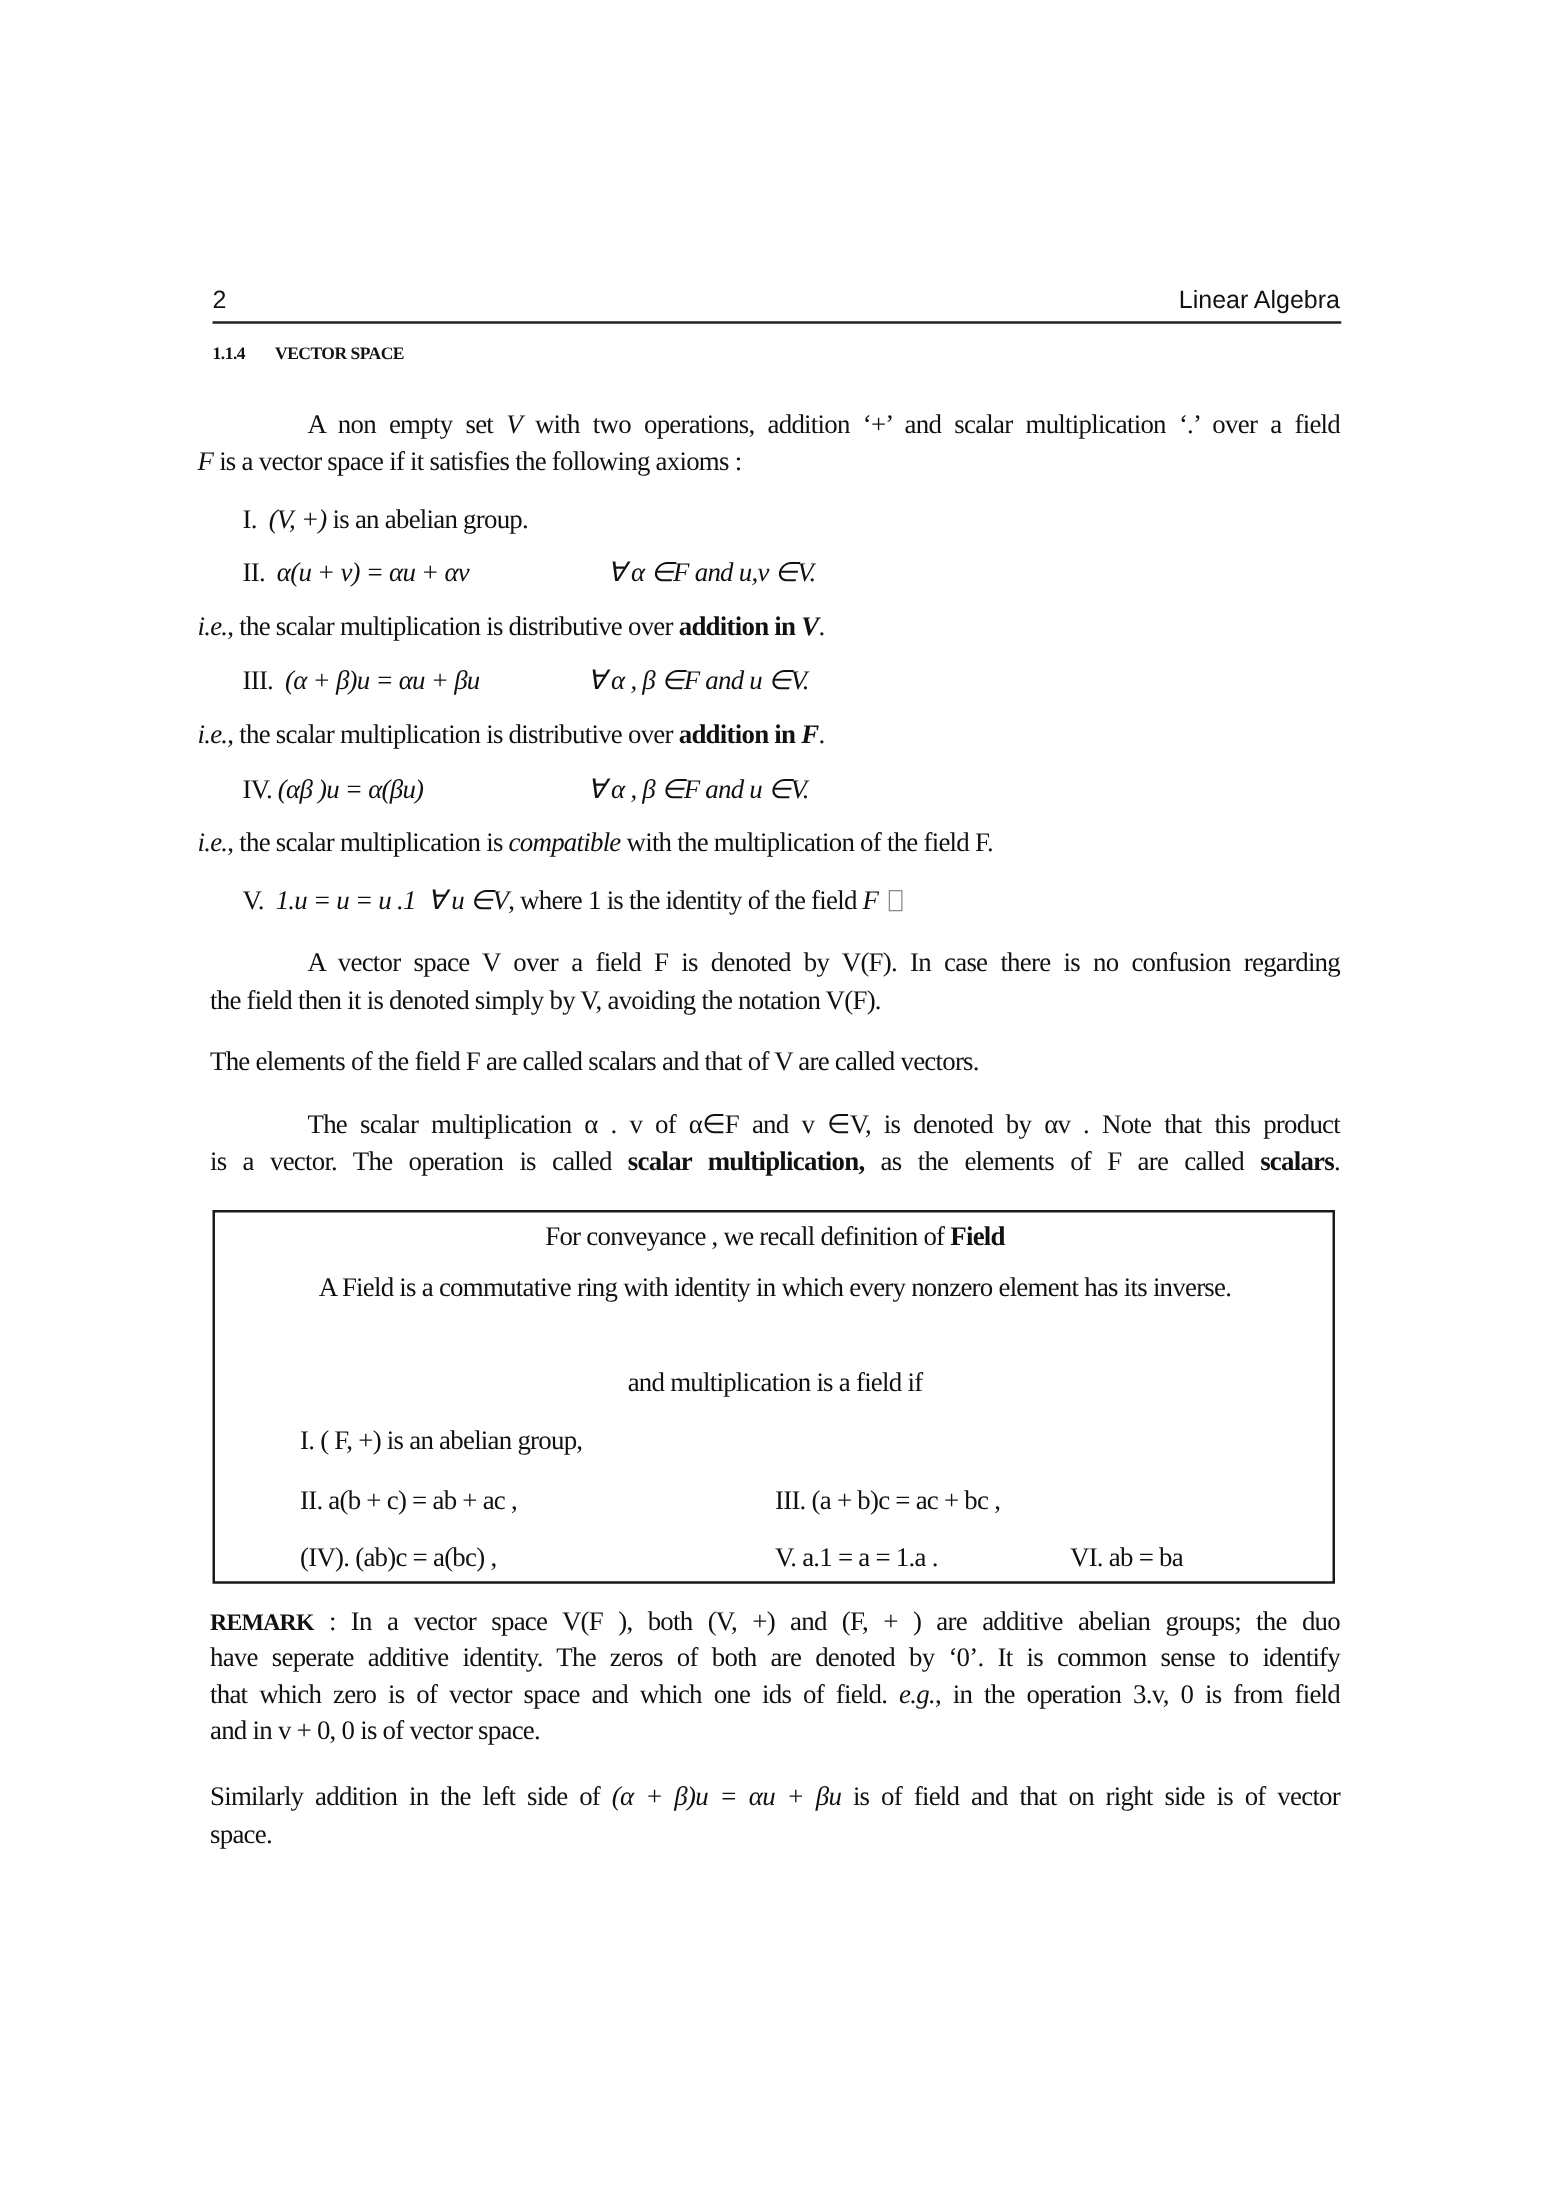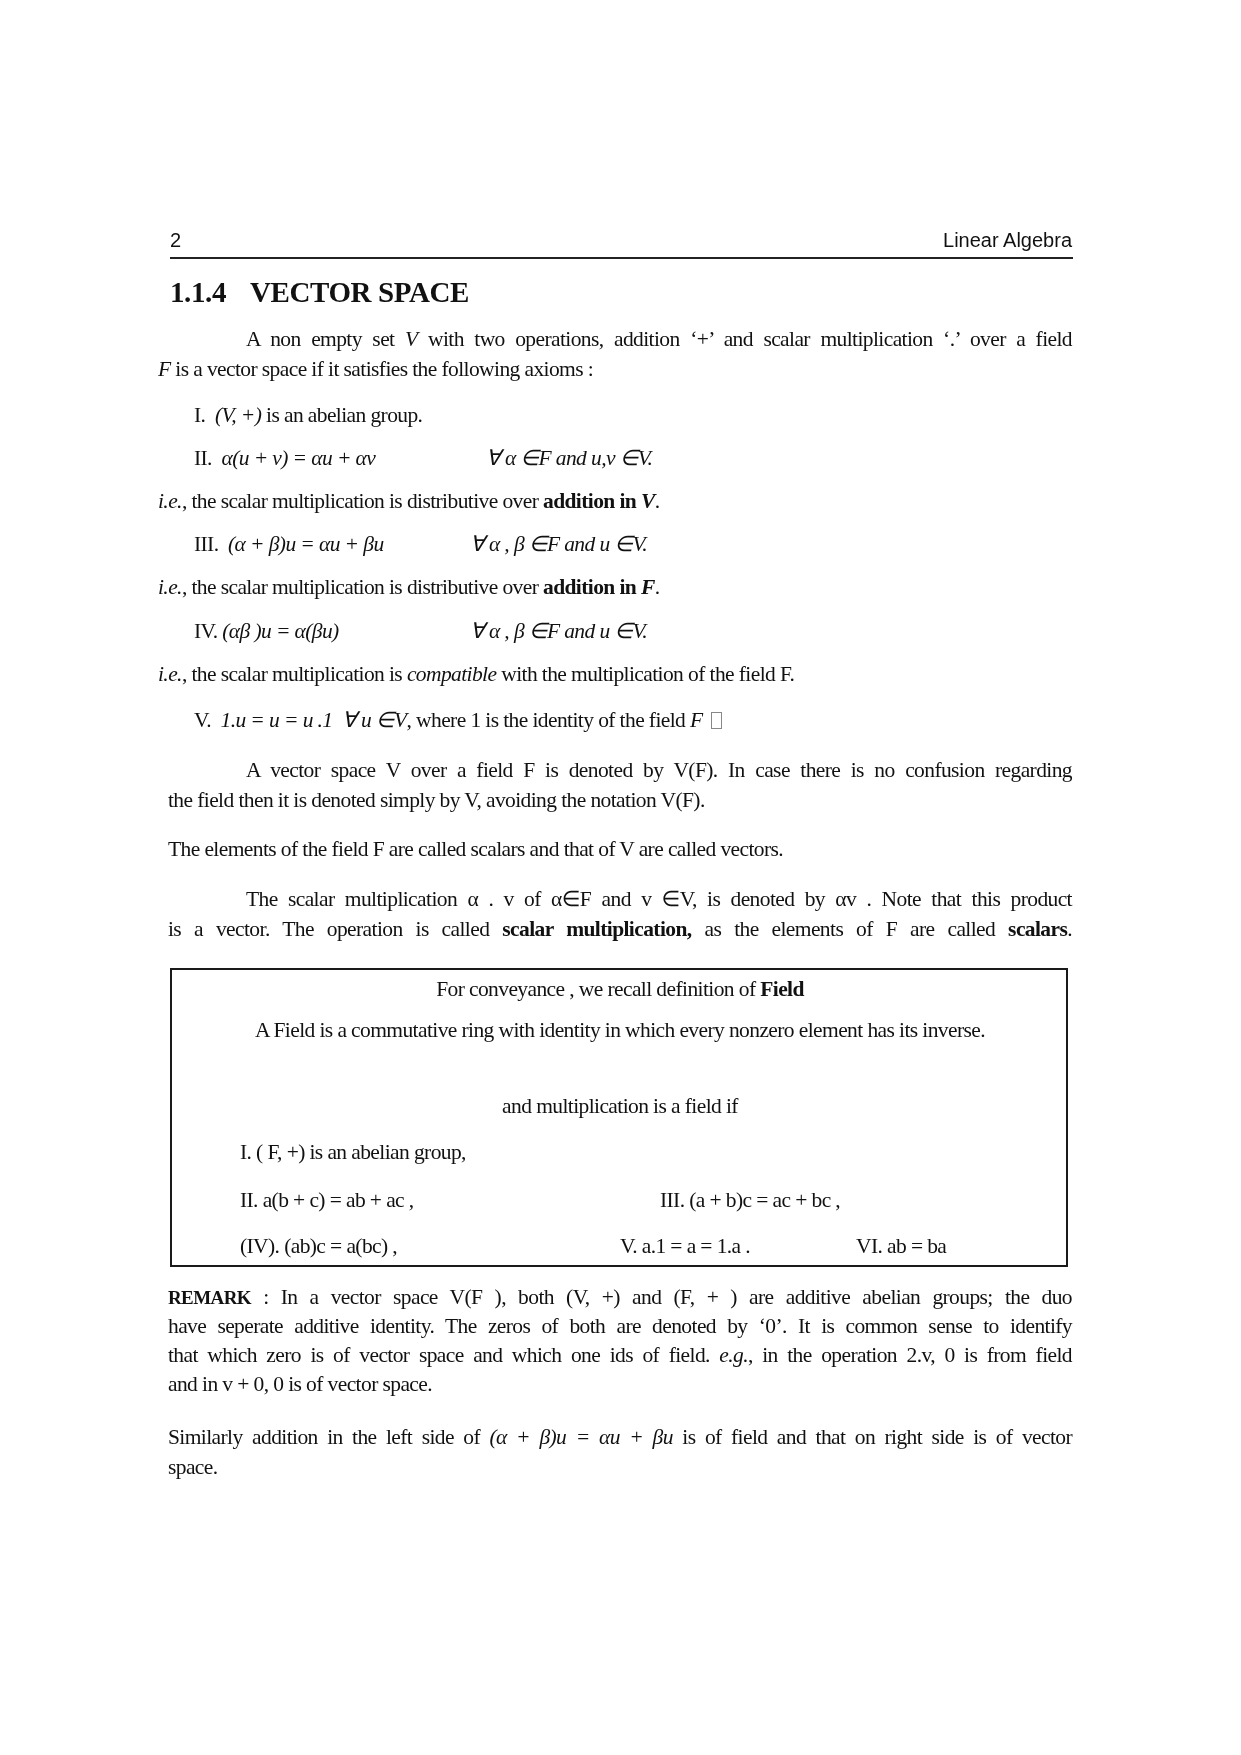--- a/index.html
+++ b/index.html
@@ -9,21 +9,21 @@
   .abs { position: absolute; white-space: nowrap; }
   .hdr { font-family: "Liberation Sans", sans-serif; font-size: 20px; color: #111; }
   .rule { position: absolute; left: 170px; width: 903px; top: 257px; height: 2px; background: #222; }
   .line { position: absolute; left: 168px; font-size: 21.5px; letter-spacing: -0.6px; white-space: nowrap; line-height: 26px; }
   .just { width: 904px; text-align: justify; text-align-last: justify; }
   .indent { text-indent: 78px; }
   .item { left: 194px; }
   .center { left: 170px; width: 900px; text-align: center; }
   i, .m { font-style: italic; }
   b { font-weight: bold; }
-  .h4 { font-weight: bold; font-size: 29px; letter-spacing: -0.4px; text-align: right; }
+  .h4 { font-weight: bold; font-size: 14px; letter-spacing: -0.4px; text-align: right; }
   .box { position: absolute; left: 170px; top: 968px; width: 898px; height: 299px;
          border: 2px solid #1a1a1a; box-sizing: border-box; }
   .tofu { display: inline-block; width: 9px; height: 15px; border: 1px solid #888; vertical-align: -2px; margin-left: 8px; }
 </style>
 </head>
 <body>
 
 <div class="page">
 
   <div class="abs hdr" style="left:170px; top:229px;">2</div>
@@ -85,31 +85,31 @@
 
   <div class="box"></div>
   <div class="line center" style="top:976px;">
     <span>For conveyance , we recall definition of </span><b>Field</b>
   </div>
   <div class="line center" style="top:1017px;">A Field is a commutative ring with identity in which every nonzero element has its inverse.</div>
   <div class="line center" style="top:1093px;">and multiplication is a field  if</div>
 
   <div class="line" style="top:1139px; left:240px;">I. ( F, +) is an abelian group,</div>
   <div class="line" style="top:1187px; left:240px;">II.  a(b + c) = ab + ac ,</div>
-  <div class="line" style="top:1187px; left:620px;margin-left:40px;">III.  (a + b)c = ac + bc ,</div>
+  <div class="line" style="top:1187px; left:620px;">III.  (a + b)c = ac + bc ,</div>
   <div class="line" style="top:1233px; left:240px;">(IV).  (ab)c = a(bc) ,</div>
   <div class="line" style="top:1233px; left:620px;">V.   a.1 = a = 1.a .</div>
   <div class="line" style="top:1233px; left:856px;">VI.  ab = ba</div>
 
   <div class="line just" style="top:1284px;">
     <b style="font-size:19px">REMARK</b><span> : In a vector space V(F ), both (V, +) and (F, + ) are additive abelian groups; the duo</span>
   </div>
   <div class="line just" style="top:1313px;">have seperate additive identity. The zeros of both are denoted by ‘0’. It is common sense to identify</div>
   <div class="line just" style="top:1342px;">
-    <span>that which zero is of vector space and which one ids of field. </span><i>e.g.</i><span>, in the operation 2.v, 0 is from field</span>
+    <span>that which zero is of vector space and which one ids of field. </span><i>e.g.</i><span>, in the operation 3.v, 0 is from field</span>
   </div>
   <div class="line" style="top:1371px;">and in v + 0, 0 is of vector space.</div>
 
   <div class="line just" style="top:1424px;">
     <span>Similarly addition in the left side of </span><span class="m">(α + β)u = αu + βu</span><span>  is of  field and that on right side is of vector</span>
   </div>
   <div class="line" style="top:1454px;">space.</div>
 
 </div>
 

